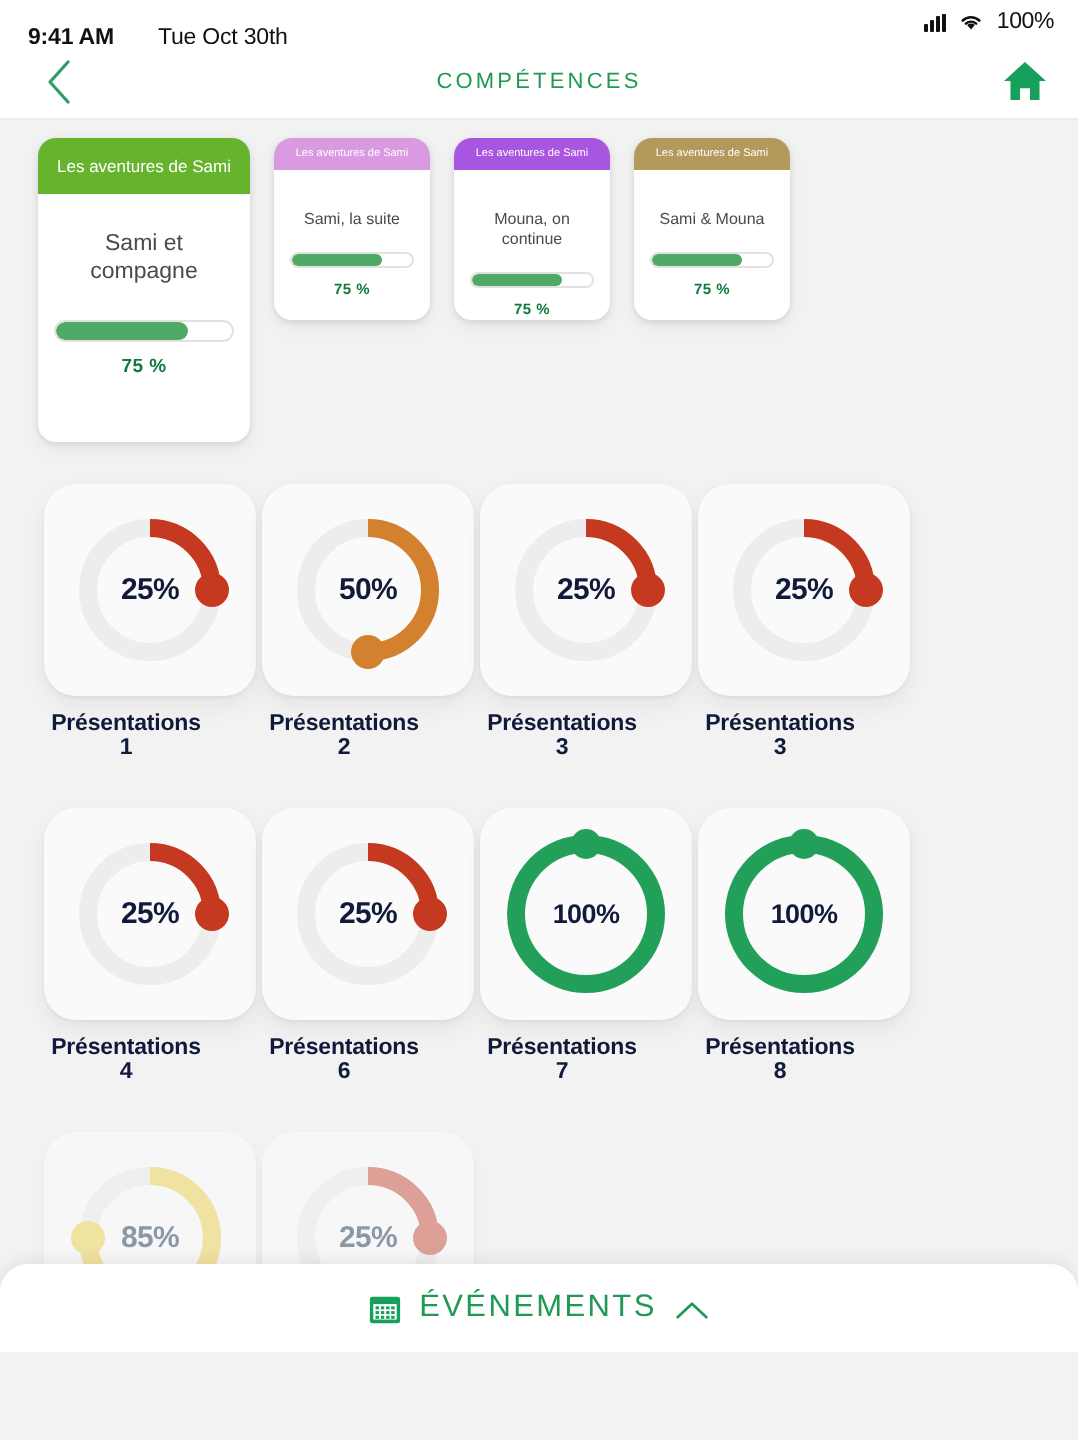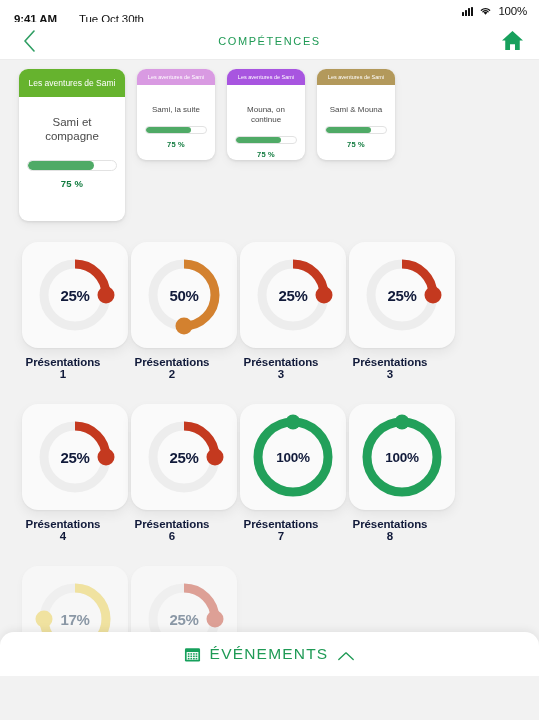--- a/index.html
+++ b/index.html
@@ -372,21 +372,21 @@
         </div>
         <div class="gauge-caption">Présentations 8</div>
       </div>
       <div class="gauge-cell">
         <div class="gauge-card dim">
           <svg class="gauge-svg" width="106" height="106" viewBox="0 0 106 106">
             <circle cx="53" cy="53" r="31" fill="none" stroke="#efefef" stroke-width="9"></circle>
             <circle cx="53" cy="53" r="31" fill="none" stroke="#f0e2a0" stroke-width="9" stroke-linecap="butt" stroke-dasharray="146.08405839192537 194.77874452256717" transform="rotate(-90 53 53)"></circle>
             <circle cx="22" cy="53.00000000000001" r="8.5" fill="#f0e2a0"></circle>
           </svg>
-          <div class="gauge-label">17%</div>
+          <div class="gauge-label">85%</div>
         </div>
       </div>
       <div class="gauge-cell">
         <div class="gauge-card dim">
           <svg class="gauge-svg" width="106" height="106" viewBox="0 0 106 106">
             <circle cx="53" cy="53" r="31" fill="none" stroke="#efefef" stroke-width="9"></circle>
             <circle cx="53" cy="53" r="31" fill="none" stroke="#dda096" stroke-width="9" stroke-linecap="butt" stroke-dasharray="48.69468613064179 194.77874452256717" transform="rotate(-90 53 53)"></circle>
             <circle cx="84" cy="53" r="8.5" fill="#dda096"></circle>
           </svg>
           <div class="gauge-label">25%</div>

